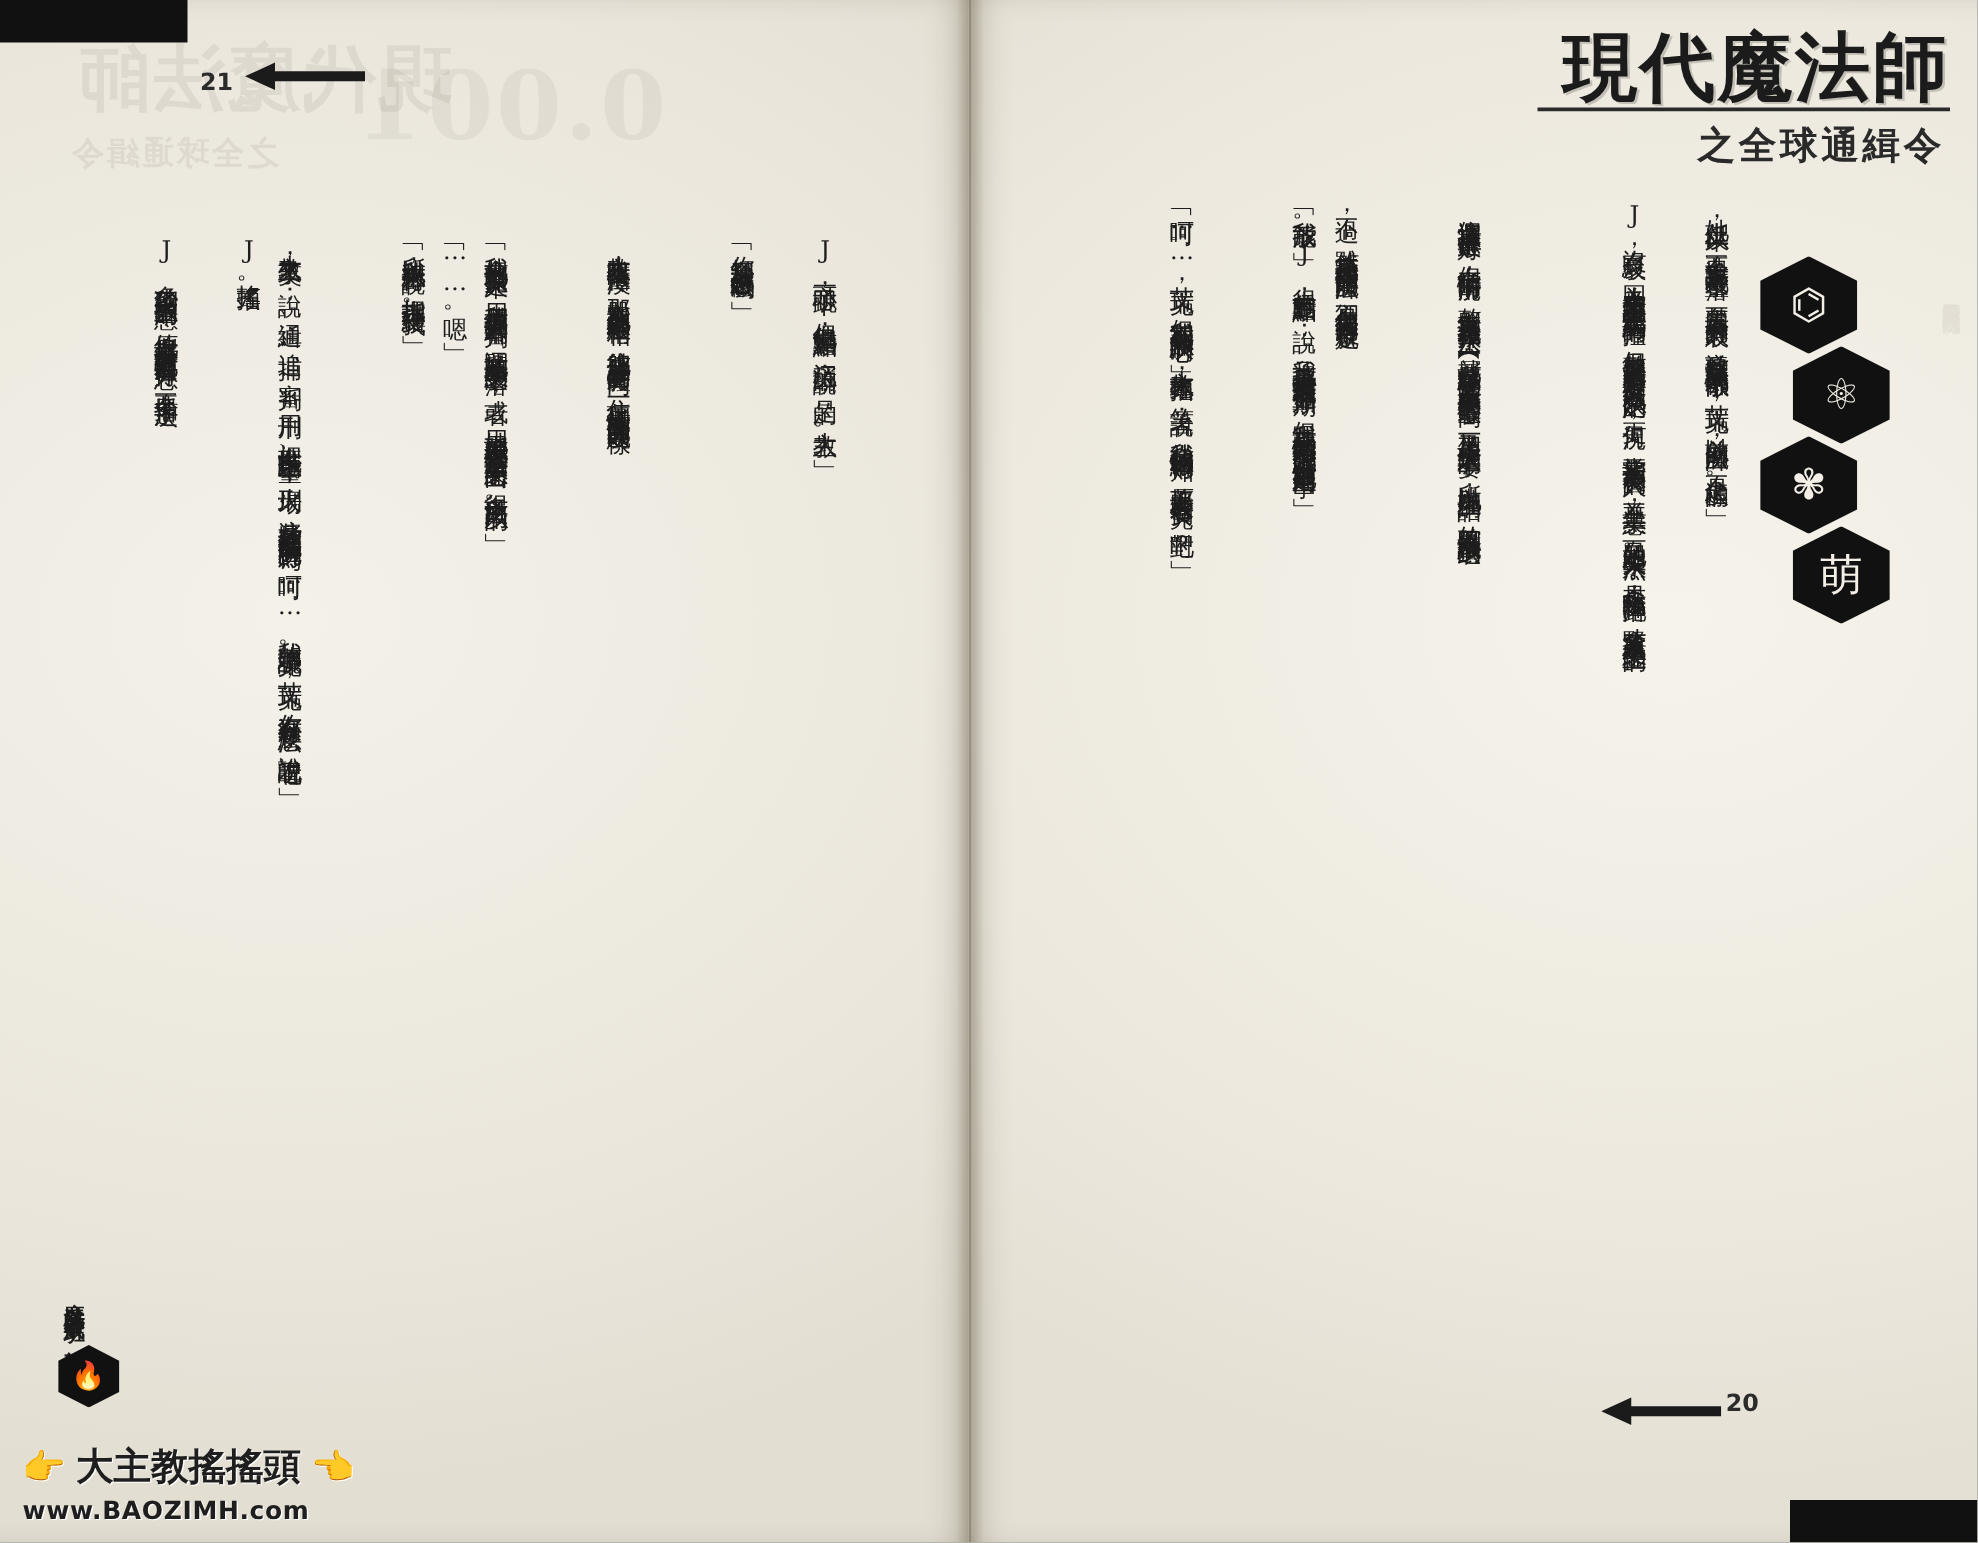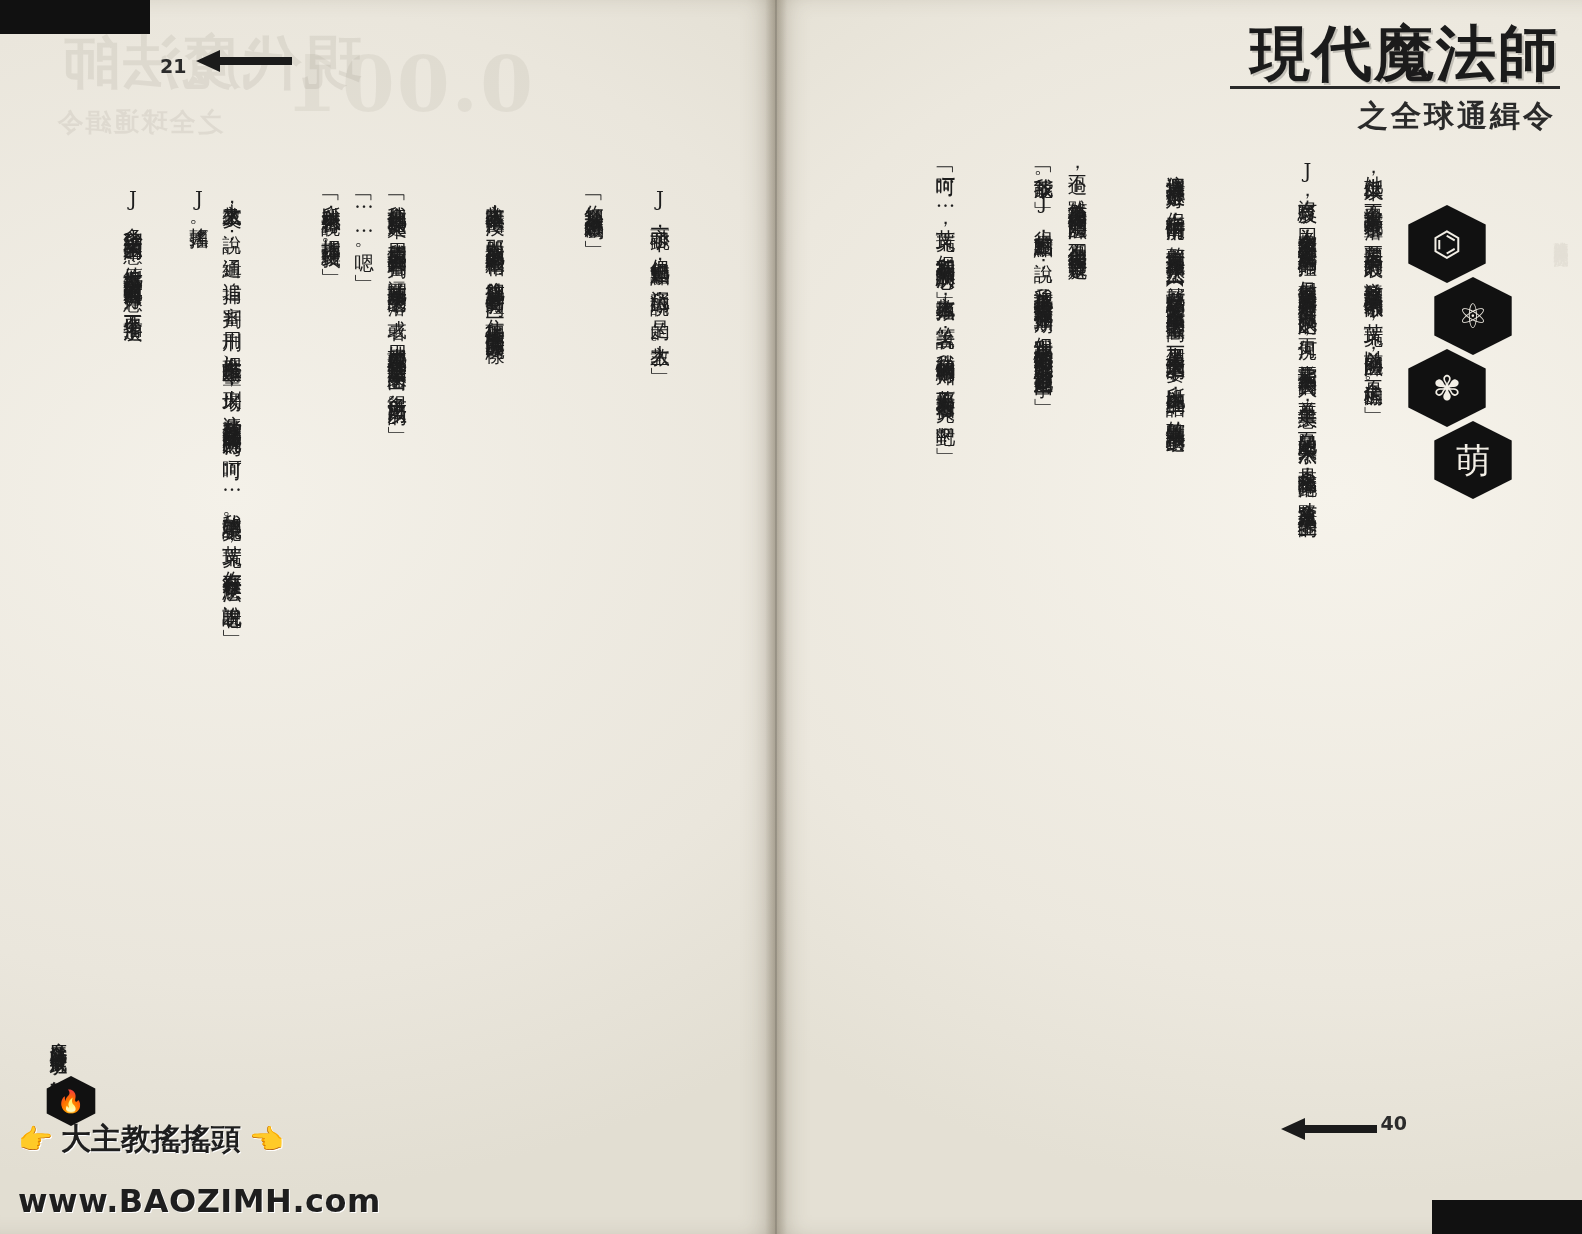--- a/index.html
+++ b/index.html
@@ -216,27 +216,26 @@
     align-items: center;
     gap: 8px;
     font-size: 30px;
     font-weight: bold;
     color: #1e1e1e;
     font-family: "DejaVu Sans", "Liberation Sans", sans-serif;
     text-shadow: 1px 1px 0 #fff;
   }
   .wm-hand { font-size: 28px; color: #f5c518; }
   .wm-row2 {
-    font-size: 32px;
+    font-size: 20px;
     font-weight: bold;
     color: #1e1e1e;
     font-family: "DejaVu Sans", "Liberation Sans", sans-serif;
     text-shadow: 1px 1px 0 #fff;
     letter-spacing: 0.5px;
-    margin-top: 20px;
   }
 
   
   .edge-ghost {
     position: absolute;
     right: 8px;
     top: 230px;
     opacity: 0.09;
     writing-mode: vertical-rl;
     font-size: 15px;
@@ -262,21 +261,21 @@
 
   <div class="series-title">現代魔法師</div>
   <div class="title-rule"></div>
   <div class="series-sub">之全球通緝令</div>
 
   <div class="folio folio-left">21</div>
   <svg class="arrow arrow-left" viewBox="0 0 96 26">
     <polygon points="0,13 24,2 24,9 96,9 96,17 24,17 24,24" fill="#1b1b1b"></polygon>
   </svg>
 
-  <div class="folio folio-right">40</div>
+  <div class="folio folio-right">20</div>
   <svg class="arrow arrow-right" viewBox="0 0 96 26">
     <polygon points="0,13 24,2 24,9 96,9 96,17 24,17 24,24" fill="#1b1b1b"></polygon>
   </svg>
 
   <div class="badges">
     <div class="hexb b1">
       <div class="hex"></div>
         <div class="gly">⌬</div>
     </div>
     <div class="hexb b2">

